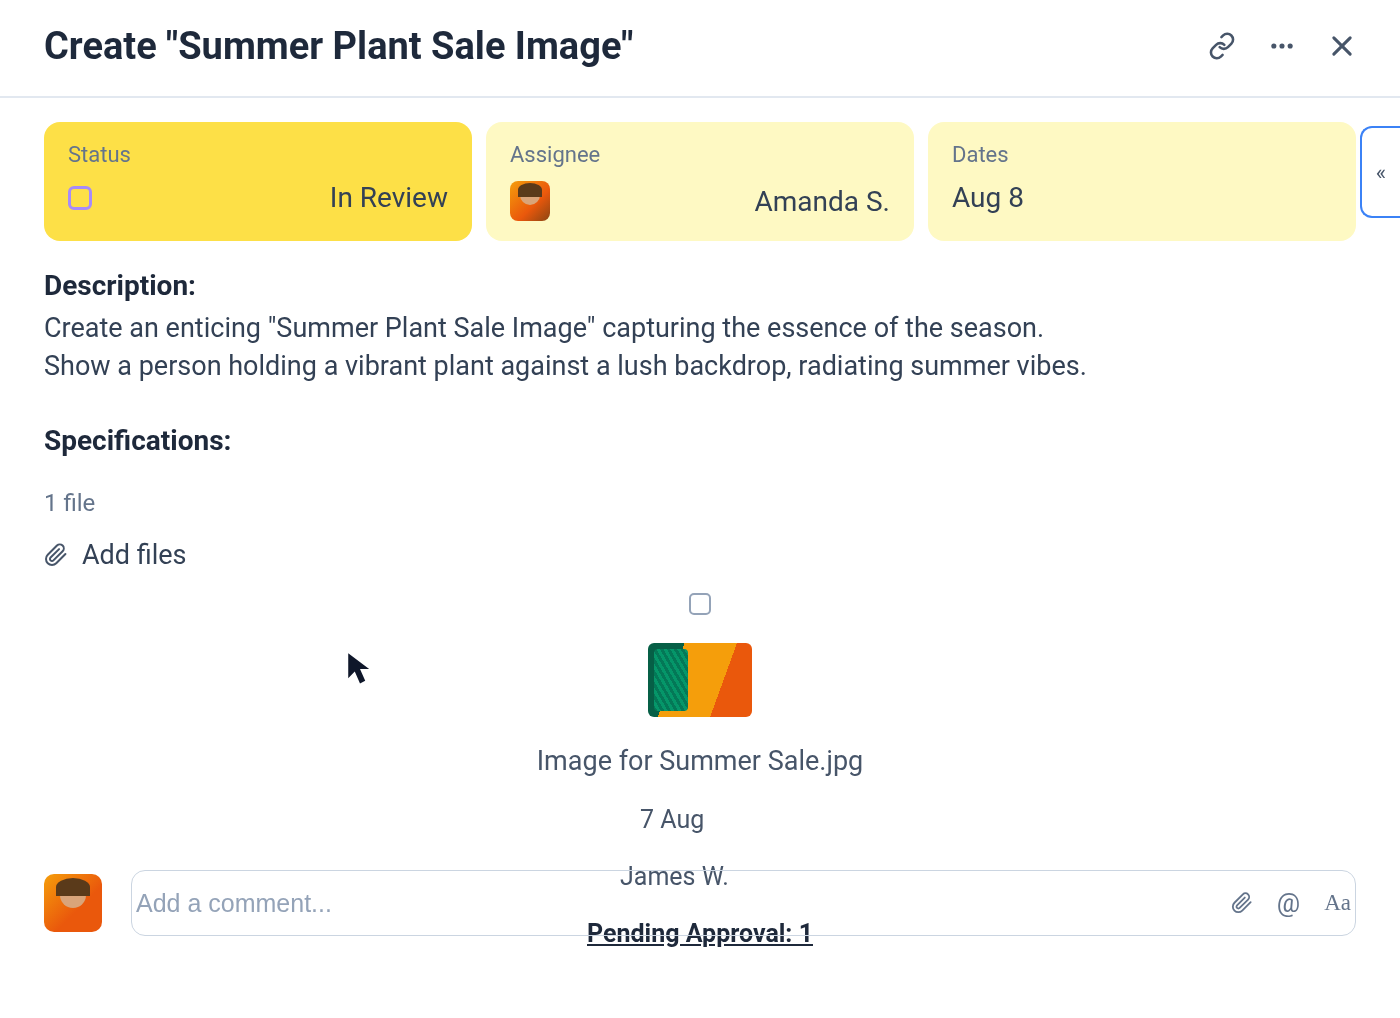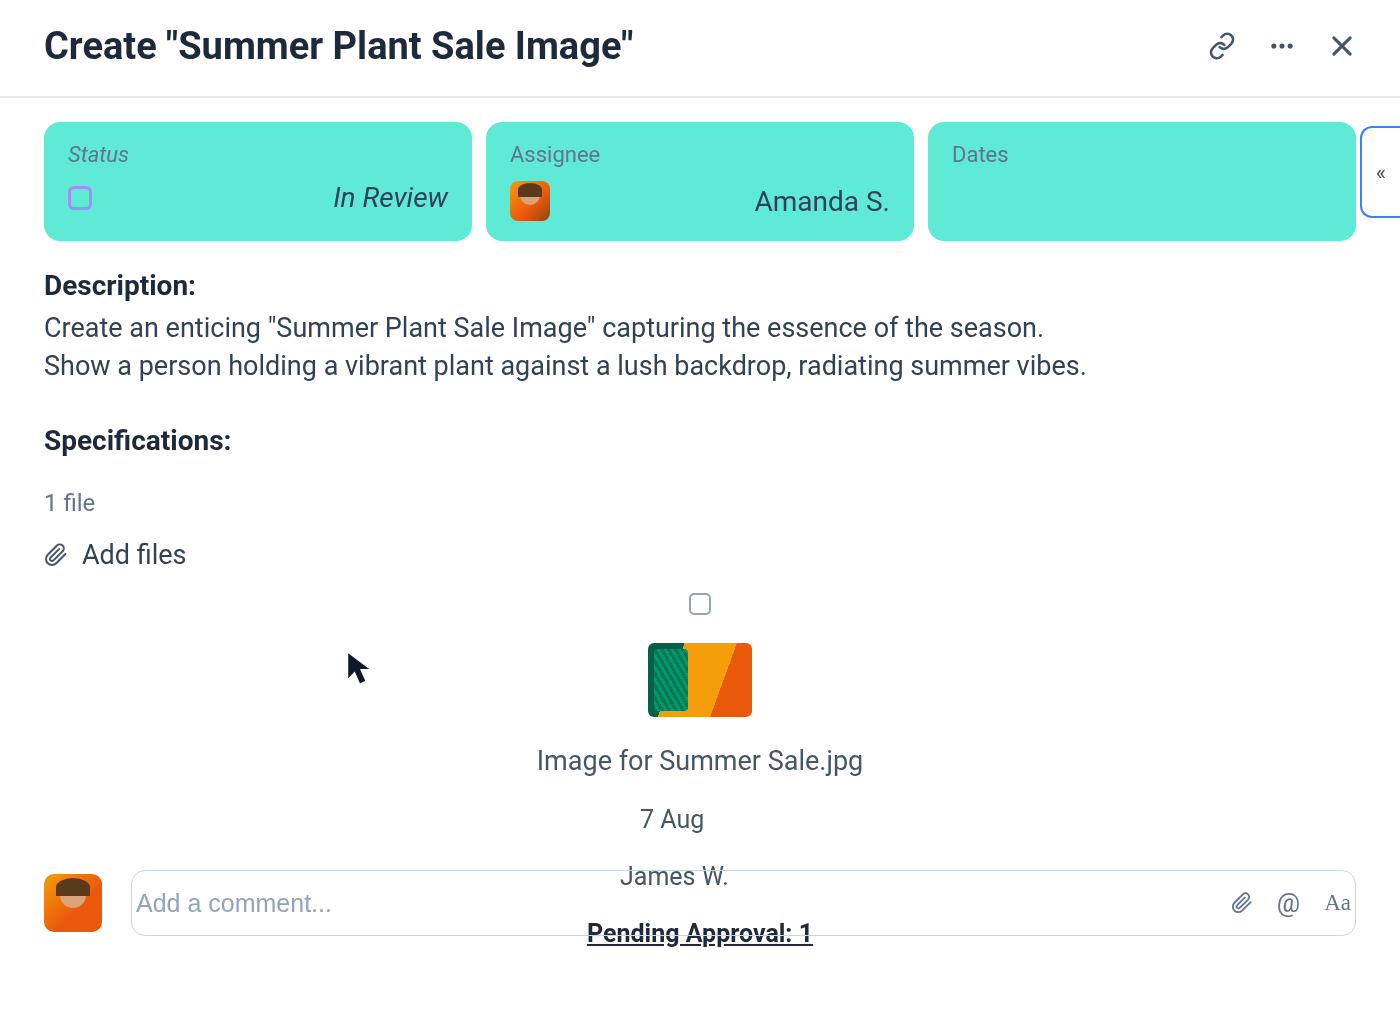--- a/index.html
+++ b/index.html
@@ -39,28 +39,27 @@
       color: #475569;
     }
     .cards {
       display: flex;
       gap: 14px;
       padding: 24px 44px 0 44px;
       position: relative;
     }
     .card {
       flex: 1;
-      background: #5eead4;
+      background: #fef9c3;
       border-radius: 16px;
       padding: 20px 24px;
       min-height: 100px;
     }
     .card.active {
-      background: #5eead4;
-      font-style: italic;
+      background: #fde047;
     }
     .card-label {
       font-size: 22px;
       color: #64748b;
       margin-bottom: 14px;
     }
     .card-value {
       font-size: 28px;
       color: #334155;
       display: flex;
@@ -306,20 +305,21 @@
   </div>
   <div class="card">
     <div class="card-label">Assignee</div>
     <div class="card-value">
       <span class="avatar"></span>
       <span>Amanda S.</span>
     </div>
   </div>
   <div class="card">
     <div class="card-label">Dates</div>
+    <div class="card-value">Aug 8</div>
   </div>
   <div class="collapse-tab">
     <span>«</span>
   </div>
 </div>
 
 <div class="body">
   <div class="desc-heading">Description:</div>
   <div class="desc-text">
     <div>Create an enticing "Summer Plant Sale Image" capturing the essence of the season.</div>

